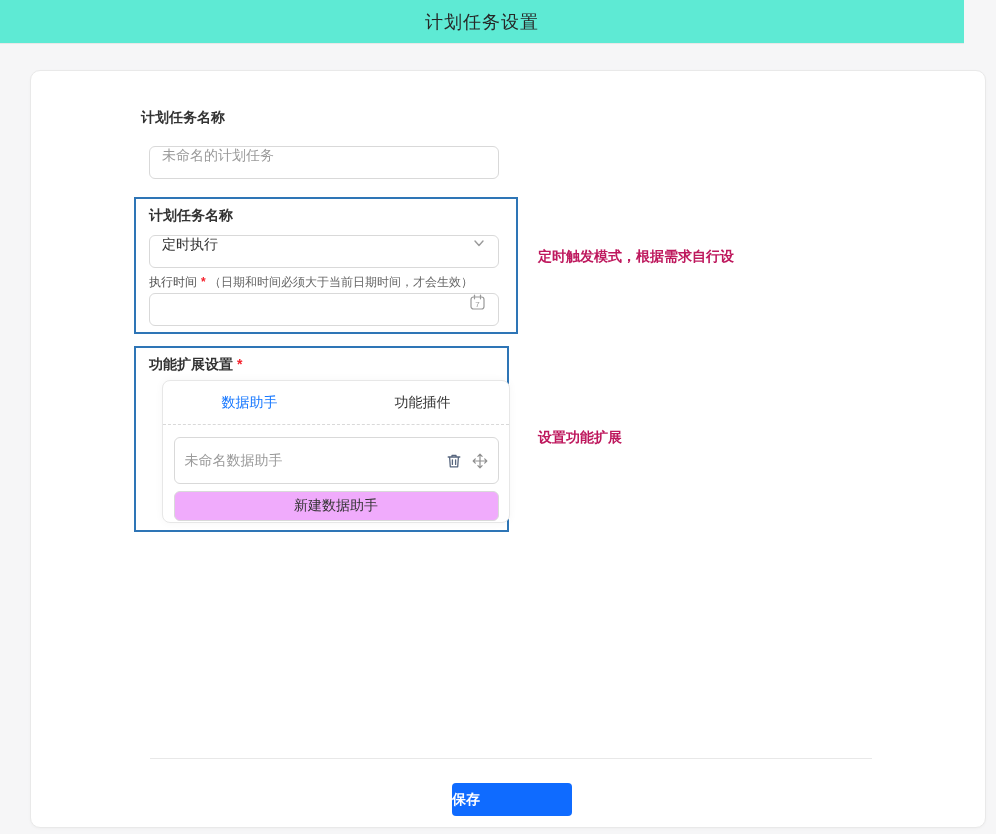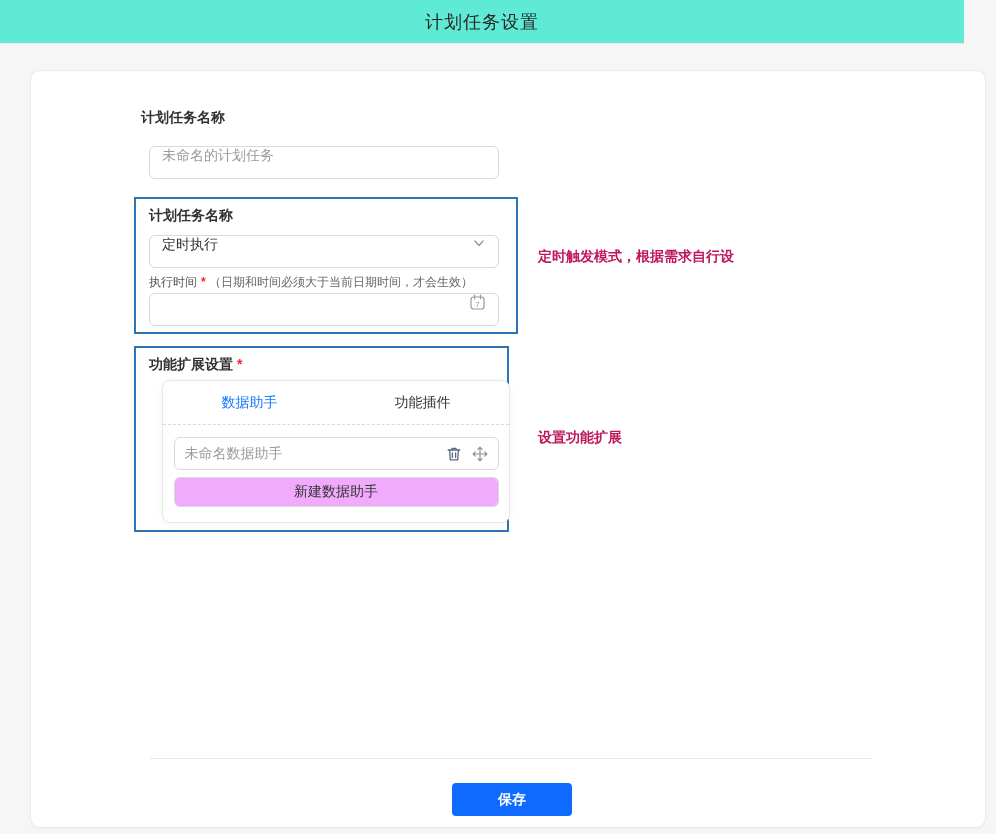--- a/index.html
+++ b/index.html
@@ -51,38 +51,38 @@
   
   .inner-card {
     border: 1px solid #e7e7e7; border-radius: 8px; background: #fff;
     box-shadow: 0 0 8px rgba(0,0,0,0.04);
   }
   .tabs { display: flex; height: 44px; border-bottom: 1px dashed #d9d9d9; }
   .tab { flex: 1; display: flex; align-items: center; justify-content: center; font-size: 14px; color: #333; cursor: pointer; }
   .tab.active { color: #1677ff; }
 
   .assistant-row {
-    width: 325px; height: 33px; border: 1px solid #d9d9d9; border-radius: 6px;
+    width: 325px; height: 47px; border: 1px solid #d9d9d9; border-radius: 6px;
     display: flex; align-items: center; padding: 0 10px; font-size: 14px;
   }
   .assistant-row .grow { flex: 1; }
   .row-icons { display: flex; gap: 10px; align-items: center; }
 
   .ghost-btn {
     width: 325px; height: 30px; border: 1px solid #d9d9d9; border-radius: 6px;
     background: #f0abfc; display: flex; align-items: center; justify-content: center;
     font-size: 14px; color: #333; cursor: pointer;
   }
 
   .divider { height: 1px; background: #e8e8e8; }
 
   .save-btn {
     width: 120px; height: 33px; border: none; border-radius: 4px;
     background: #0f6bff; color: #fff; font-size: 14px; font-weight: 700;
-    display: flex; align-items: center; justify-content: center; cursor: pointer;
+    display: flex; align-items: center; justify-content: flex-start; cursor: pointer;
     font-family: "Liberation Sans", "DejaVu Sans", sans-serif;
   }
 
   svg { display: block; }
 </style>
 </head>
 <body>
 
 <div class="topbar">
   <div class="title">计划任务设置</div>

